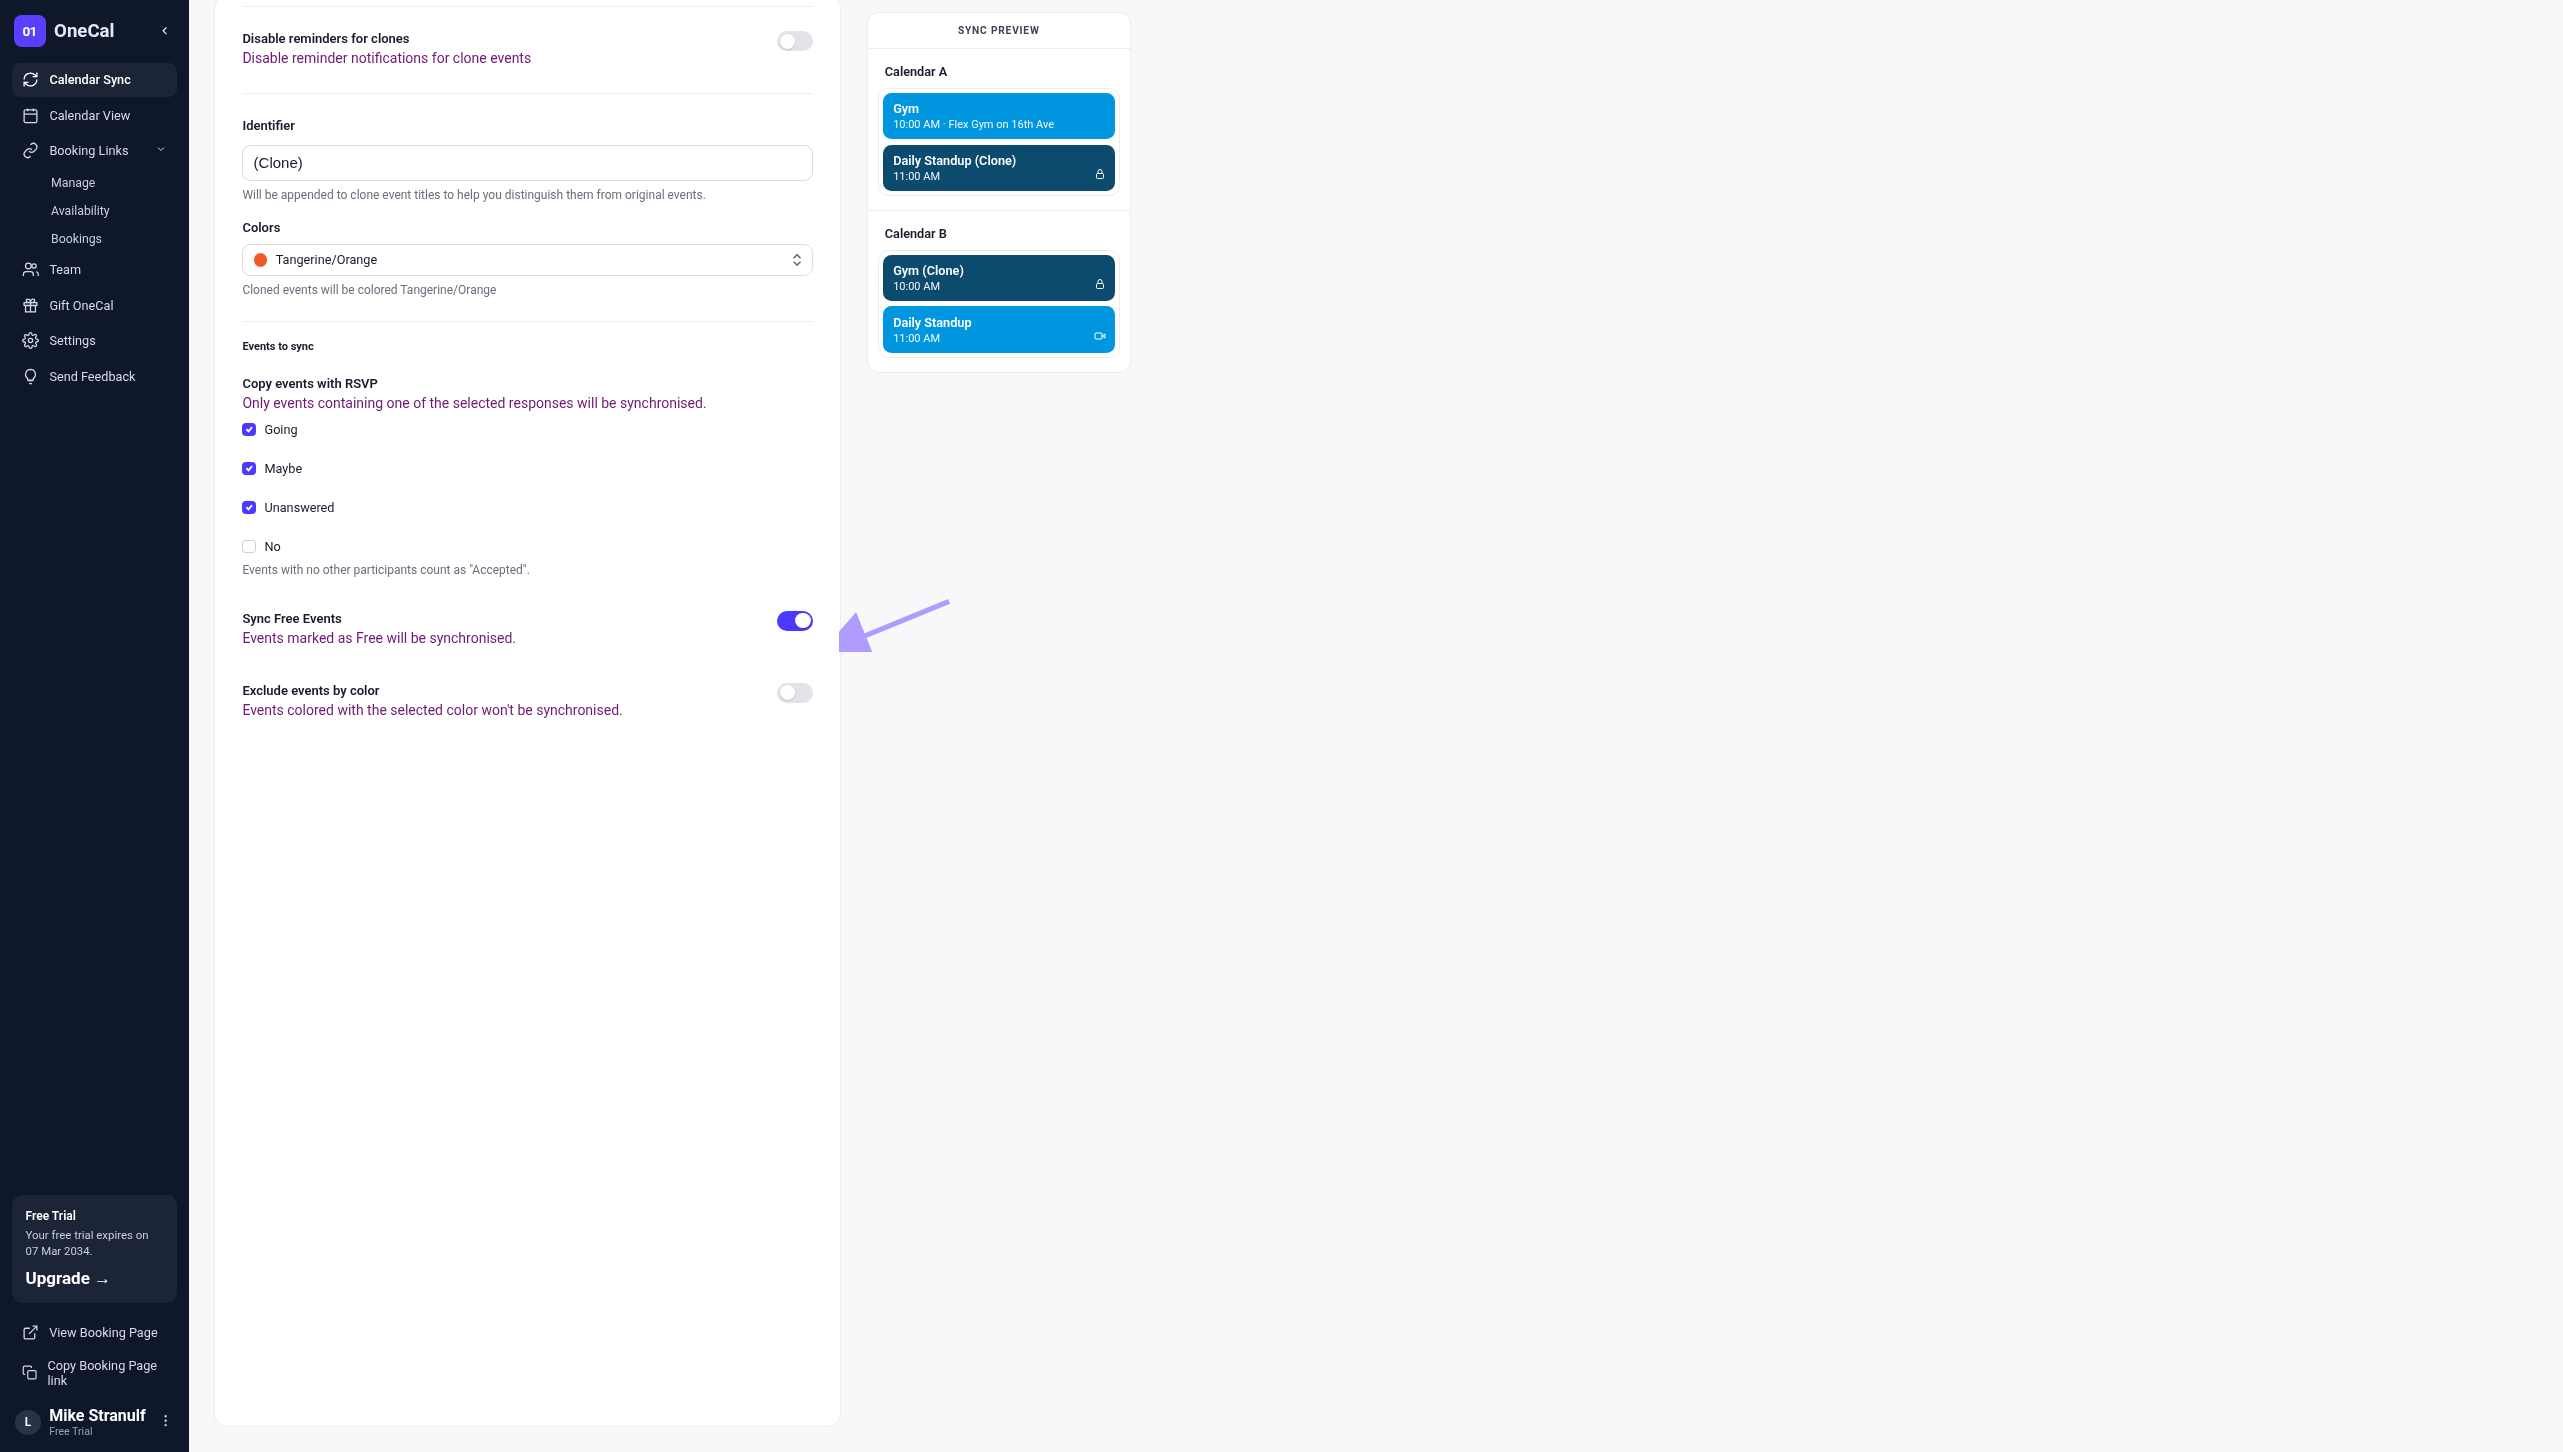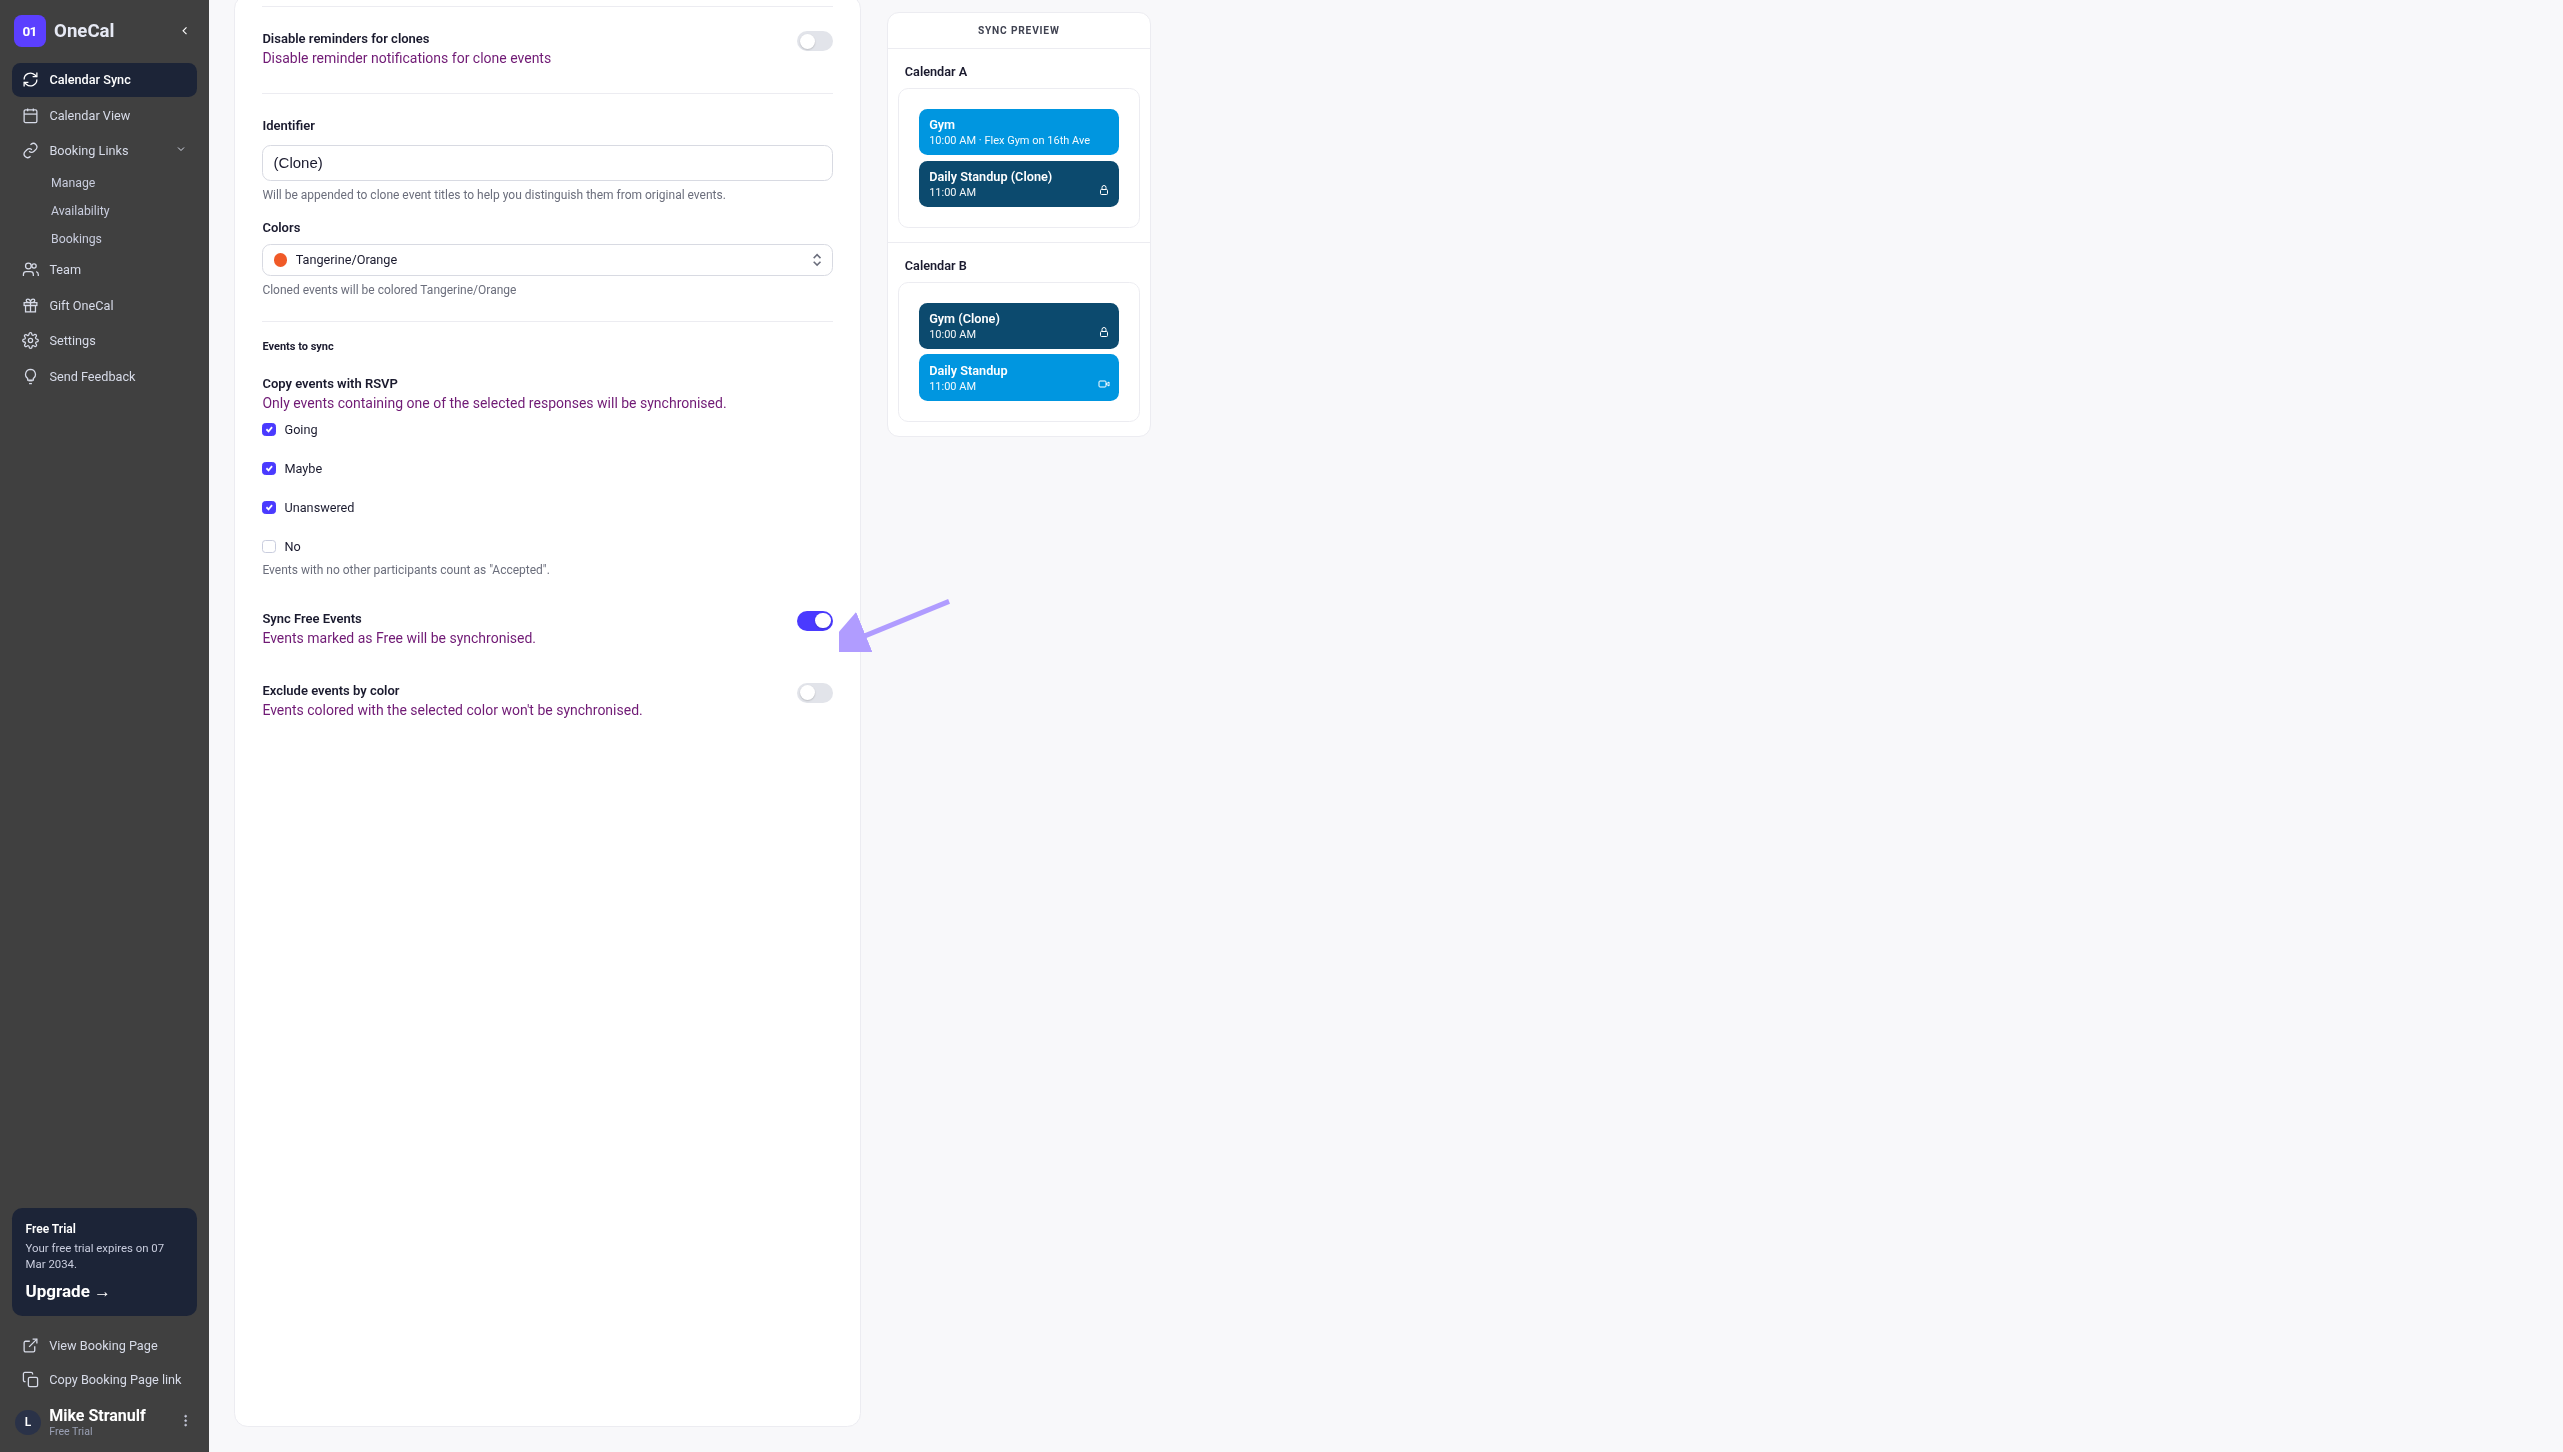--- a/index.html
+++ b/index.html
@@ -1,19 +1,19 @@
 <!DOCTYPE html>
 <html style="font-size:13.6px"><head>
 <meta charset="utf-8">
 <style>
 * { box-sizing: border-box; margin: 0; padding: 0; }
 body { font-family: -apple-system, BlinkMacSystemFont, "Segoe UI", Roboto, sans-serif; background: #f8f8fa; color: #1a1a2e; font-size: 12.7px; display: flex; height: 100vh; overflow: hidden; }
 
 
-.sidebar { width: 209px; background: #404040; color: #fff; display: flex; flex-direction: column; padding: 10.2px 0; }
+.sidebar { width: 189px; background: #0f172a; color: #fff; display: flex; flex-direction: column; padding: 10.2px 0; }
 .sidebar-top { padding: 5.1px 13.6px 15.3px; display: flex; align-items: center; gap: 8.5px; }
 .logo-mark { width: 32px; height: 32px; background: #5b3fff; border-radius: 7.6px; display: flex; align-items: center; justify-content: center; font-weight: 700; font-size: 13.6px; color: #fff; letter-spacing: -0.8px; }
 .logo-text { font-size: 18.6px; font-weight: 700; color: #e6e9f4; }
 .collapse-btn { margin-left: auto; width: 22px; height: 22px; display: flex; align-items: center; justify-content: center; border-radius: 50%; cursor: pointer; }
 .nav { padding: 0 12px; }
 .nav-item { display: flex; align-items: center; gap: 10.2px; padding: 8.5px 10.2px; border-radius: 8.5px; cursor: pointer; color: #d7dbe8; font-size: 12.7px; margin-bottom: 1.7px; }
 .nav-item.active { background: #1c2437; color: #fff; font-weight: 500; }
 .nav-item .chev { margin-left: auto; }
 .nav-sub { padding: 6.8px 10.2px 6.8px 39px; color: #c9cdde; font-size: 12.3px; cursor: pointer; border-radius: 6.8px; }
 .nav-icon { width: 17px; height: 17px; flex-shrink: 0; display: flex; align-items: center; justify-content: center; }
@@ -77,21 +77,21 @@
 .btn { display: inline-flex; align-items: center; gap: 6.8px; border-radius: 8.5px; padding: 8.5px 15.3px; font-size: 12.7px; font-weight: 500; cursor: pointer; }
 .btn-secondary { background: #fff; border: 0.8px solid #d8dae2; color: #1a1a2e; }
 .btn-primary { background: #4a3aff; color: #fff; border: 0.8px solid #4a3aff; }
 
 
 .preview-panel { width: 264px; flex-shrink: 0; }
 .preview-card { background: #fff; border: 0.8px solid #ececf1; border-radius: 12px; overflow: hidden; margin-top: 12px; }
 .preview-header { text-align: center; font-size: 10.2px; font-weight: 700; letter-spacing: 0.8px; padding: 12px 0; border-bottom: 0.8px solid #ececf1; color: #404352; }
 .cal-block { padding: 10.2px 10.2px 13.6px; }
 .cal-label { font-weight: 600; font-size: 12.7px; padding: 5.1px 6.8px 8.5px; }
-.event-box { border: 0.8px solid #ececf1; border-radius: 10.2px; padding: 20px; }
+.event-box { border: 0.8px solid #ececf1; border-radius: 10.2px; padding: 4px; }
 .event { border-radius: 8.5px; padding: 8.5px 10.2px; color: #fff; margin-bottom: 5.1px; position: relative; }
 .event:last-child { margin-bottom: 0; }
 .event-title { font-weight: 600; font-size: 12.7px; margin-bottom: 1.7px; }
 .event-sub { font-size: 11px; opacity: .95; }
 .event-blue { background: #0096e0; }
 .event-orange { background: #0c4a6e; }
 .event-icon { position: absolute; right: 8.5px; bottom: 8.5px; }
 .event-icon svg { width: 12px; height: 12px; stroke: #fff; fill: none; stroke-width: 2; }
 
 

